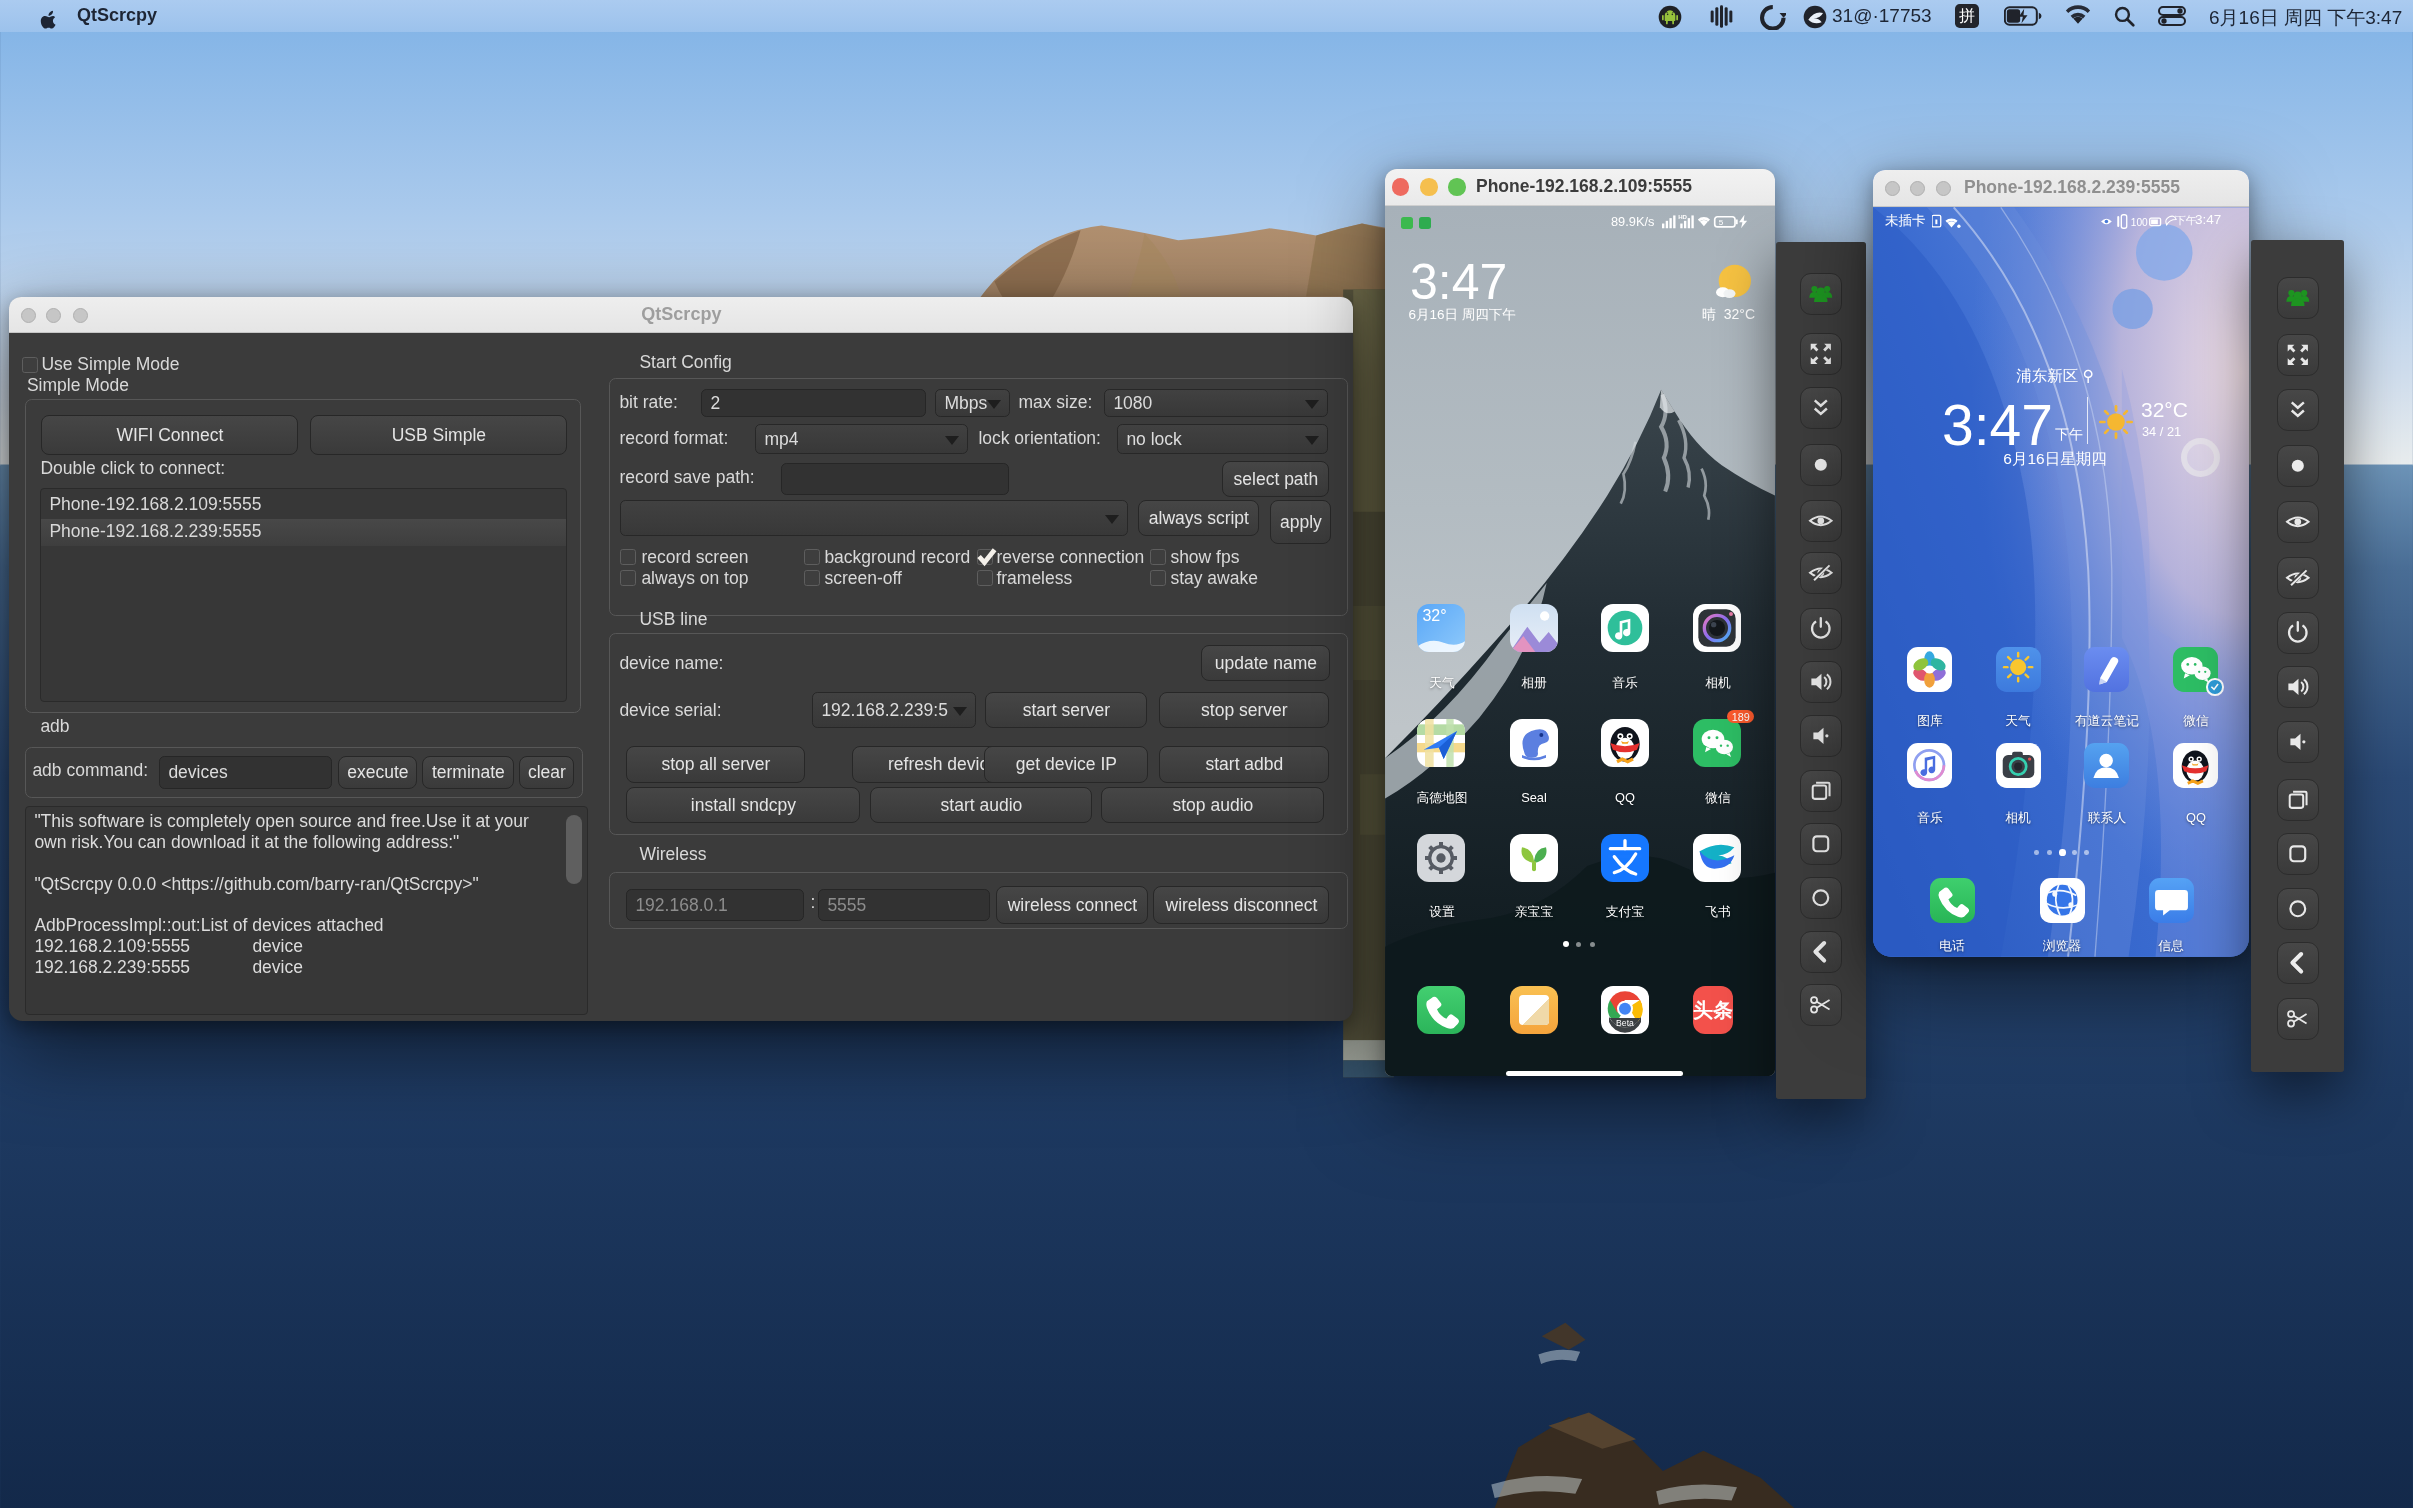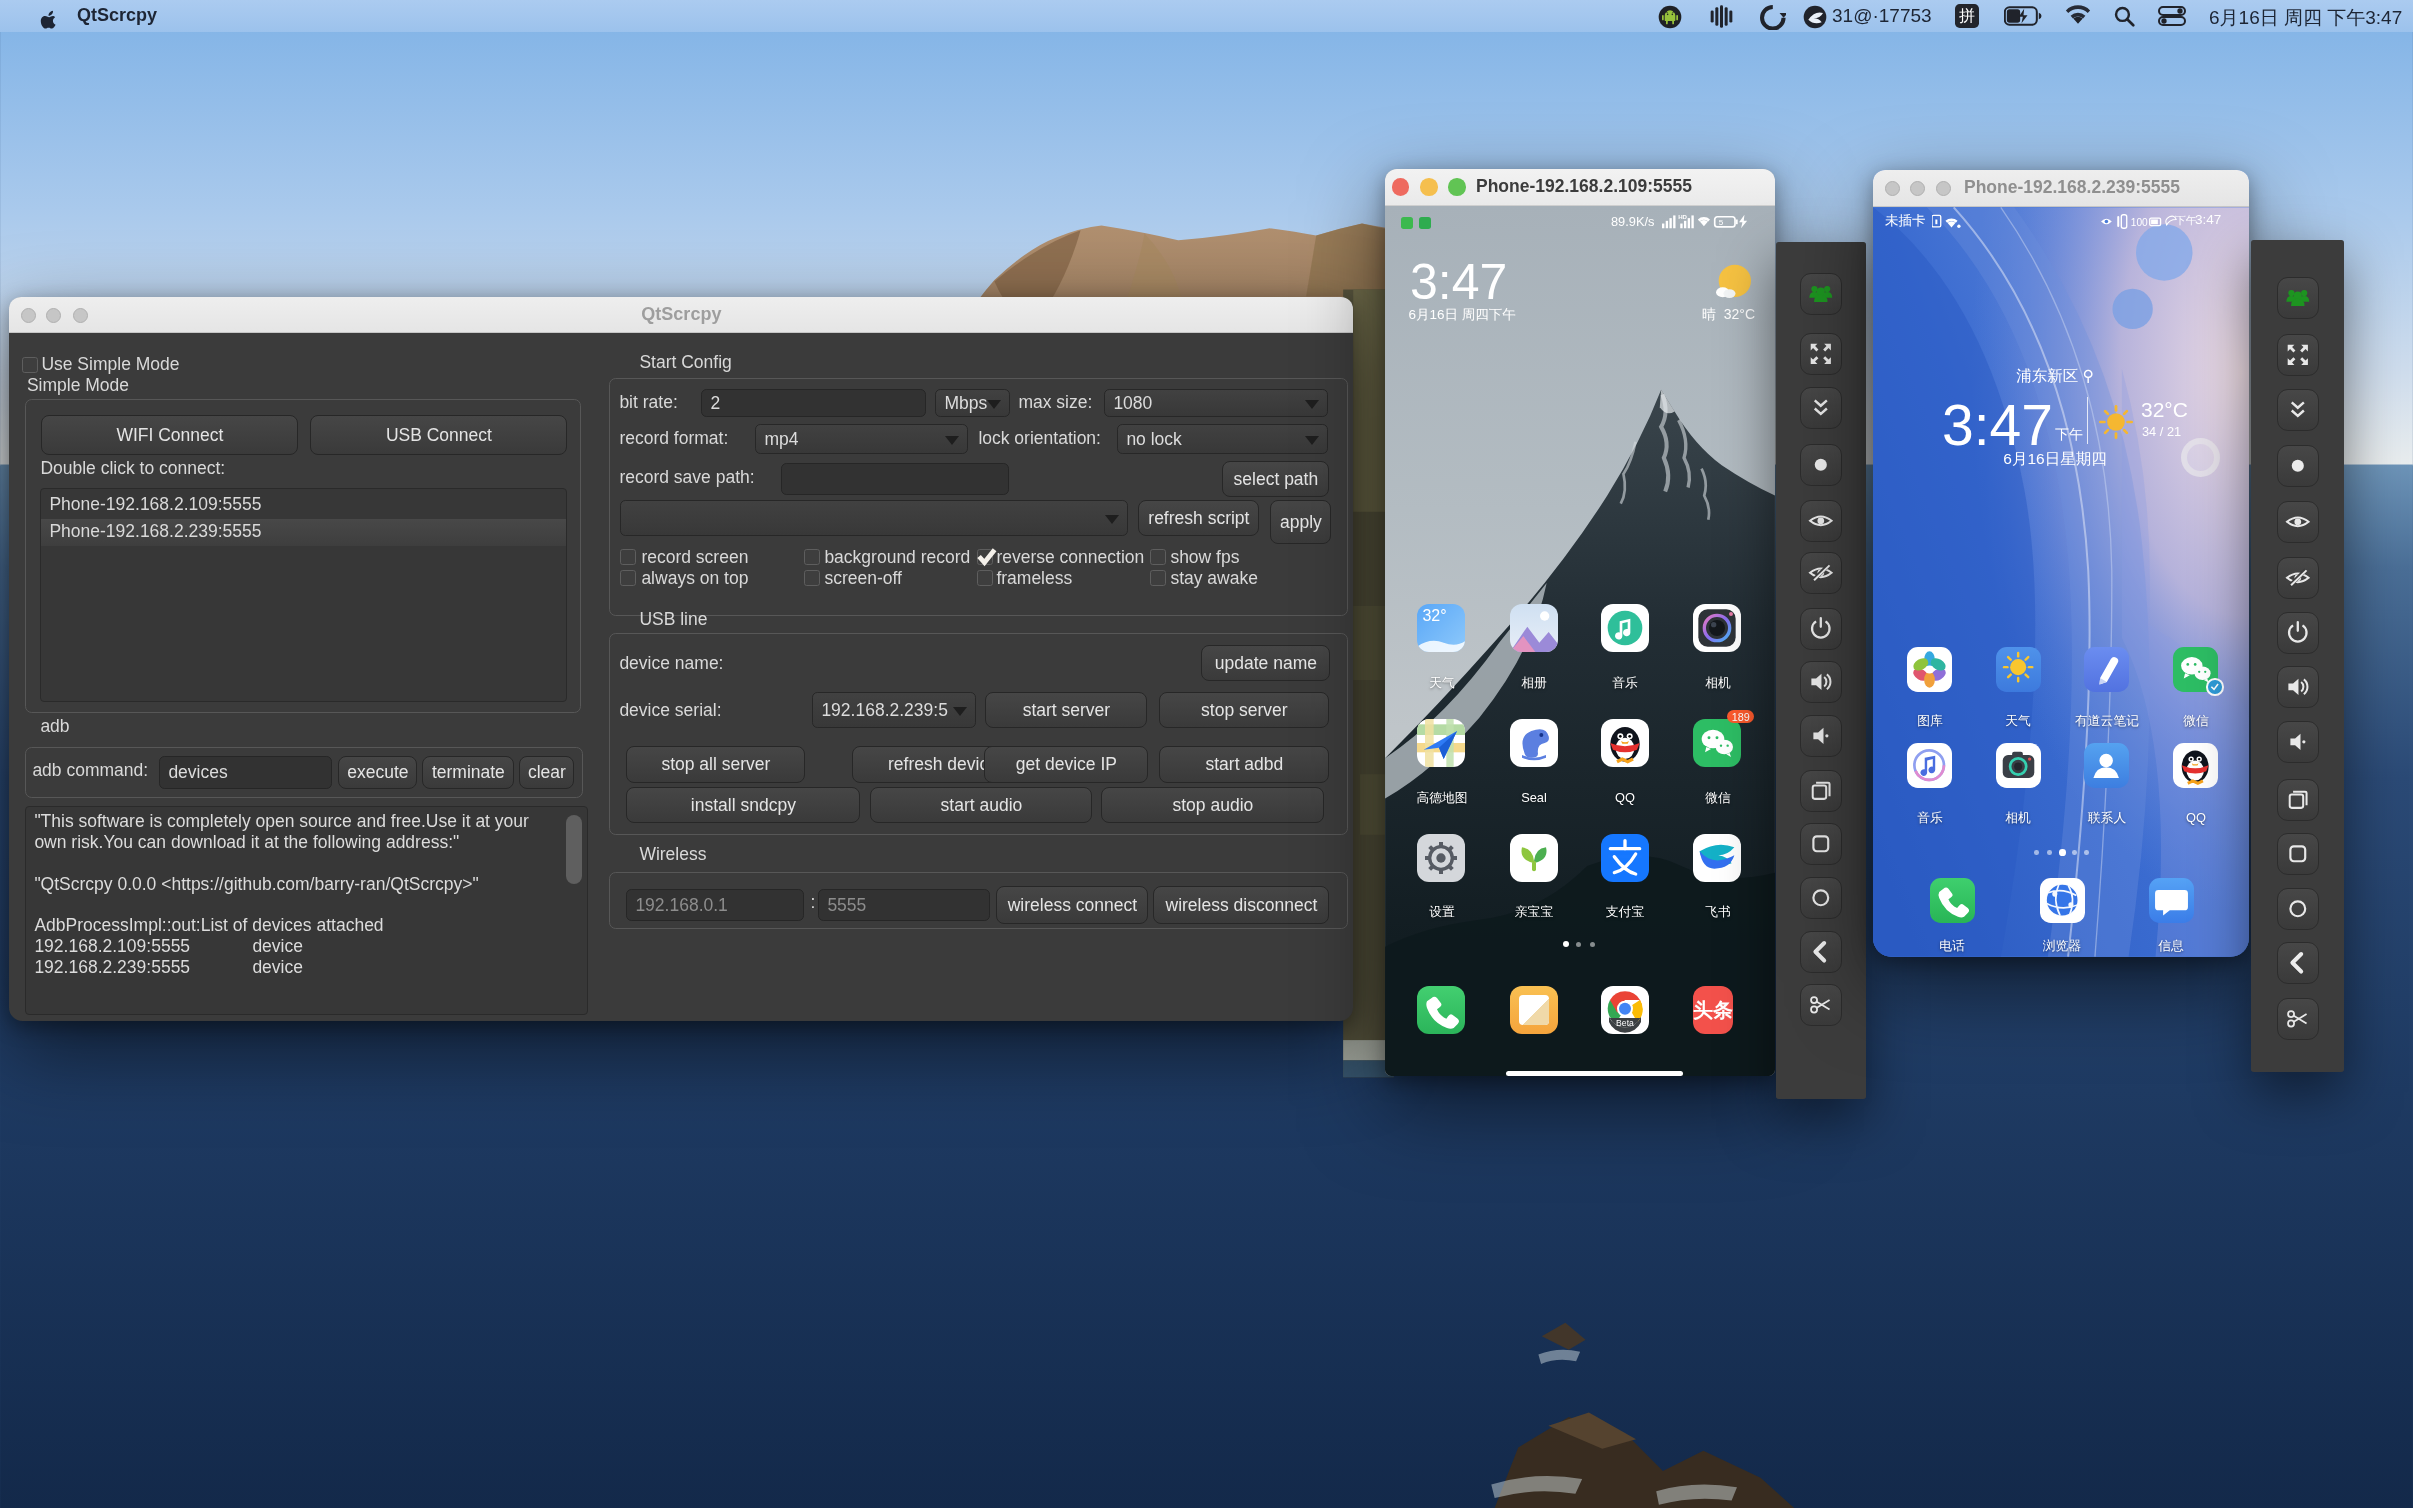--- a/index.html
+++ b/index.html
@@ -147,21 +147,21 @@
   <div class="tl" style="left:37px;top:10.8px;width:15px;height:15px;background:#c6c6c6;border:0.7px solid #b0b0b0;"></div>
   <div class="tl" style="left:64px;top:10.8px;width:15px;height:15px;background:#c6c6c6;border:0.7px solid #b0b0b0;"></div>
   <div class="ttl" style="top:7.4px;font-size:18px;color:#9e9e9e;">QtScrcpy</div>
  </div>
 
  <div class="cb" style="left:12.8px;top:60px;"></div>
  <div class="lbl" style="left:32px;top:57px;">Use Simple Mode</div>
  <div class="lbl" style="left:17.5px;top:78px;">Simple Mode</div>
  <div class="gb" style="left:15.5px;top:102px;width:556px;height:314px;"></div>
  <div class="btn" style="left:32px;top:118px;width:257px;height:40px;">WIFI Connect</div>
- <div class="btn" style="left:301px;top:118px;width:257px;height:40px;">USB Connect</div>
+ <div class="btn" style="left:301px;top:118px;width:257px;height:40px;">USB Simple</div>
  <div class="lbl" style="left:31px;top:161px;">Double click to connect:</div>
  <div class="abs" style="left:31px;top:191px;width:527px;height:214px;background:#373737;border:1.3px solid #2a2a2a;border-radius:4px;overflow:hidden;">
    <div class="abs" style="left:0;top:30px;width:100%;height:27px;background:linear-gradient(#484848,#3e3e3e);"></div>
    <div class="lbl" style="left:8px;top:5.4px;">Phone-192.168.2.109:5555</div>
    <div class="lbl" style="left:8px;top:32px;">Phone-192.168.2.239:5555</div>
  </div>
  <div class="lbl" style="left:31px;top:419px;">adb</div>
  <div class="gb" style="left:16px;top:450px;width:558px;height:51px;"></div>
  <div class="lbl" style="left:23px;top:463px;">adb command:</div>
  <div class="fld" style="left:150px;top:459px;width:173px;height:33px;">devices</div>
@@ -188,21 +188,21 @@
  <div class="lbl" style="left:1009px;top:95px;">max size:</div>
  <div class="cmb" style="left:1095px;top:92px;width:224px;height:28px;">1080</div>
  <div class="lbl" style="left:610px;top:131px;">record format:</div>
  <div class="cmb" style="left:746px;top:127px;width:213px;height:30px;">mp4</div>
  <div class="lbl" style="left:969px;top:131px;">lock orientation:</div>
  <div class="cmb" style="left:1108px;top:127px;width:211px;height:30px;">no lock</div>
  <div class="lbl" style="left:610px;top:170px;">record save path:</div>
  <div class="fld" style="left:772px;top:166px;width:228px;height:32px;"></div>
  <div class="btn" style="left:1213px;top:164px;width:107px;height:36px;">select path</div>
  <div class="cmb" style="left:611px;top:203px;width:508px;height:36px;"></div>
- <div class="btn" style="left:1129px;top:203px;width:121px;height:36px;">refresh script</div>
+ <div class="btn" style="left:1129px;top:203px;width:121px;height:36px;">always script</div>
  <div class="btn" style="left:1261px;top:203px;width:61px;height:44px;">apply</div>
  <div class="cb" style="left:611px;top:252px;"></div>
       <div class="lbl" style="left:632px;top:250px;">record screen</div>
  <div class="cb" style="left:795px;top:252px;"></div>
       <div class="lbl" style="left:815px;top:250px;">background record</div>
  <div class="cb" style="left:968px;top:252px;background:#3e3e3e;"></div>
       <div class="lbl" style="left:987px;top:250px;">reverse connection</div>
  <svg class="abs" style="left:966px;top:248px;" width="23" height="23" viewBox="0 0 34 34">
         <path d="M6 17 L14 26 L29 7" stroke="#f4f0ea" stroke-width="7" fill="none"></path>
       </svg>

